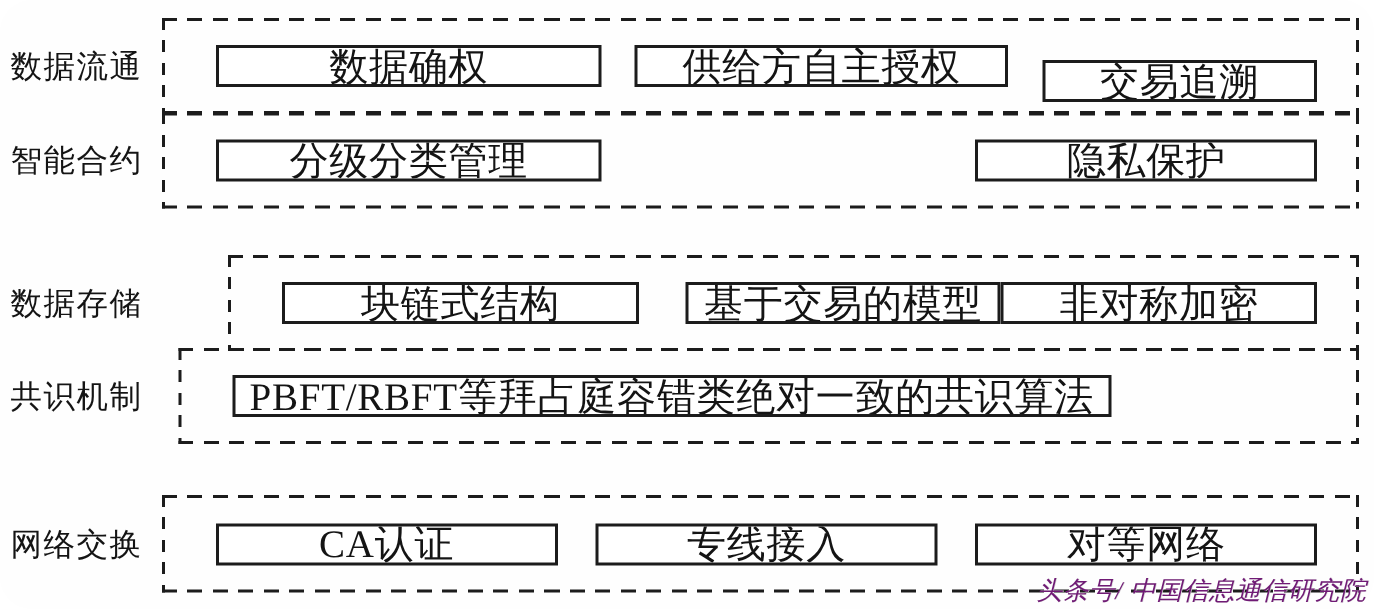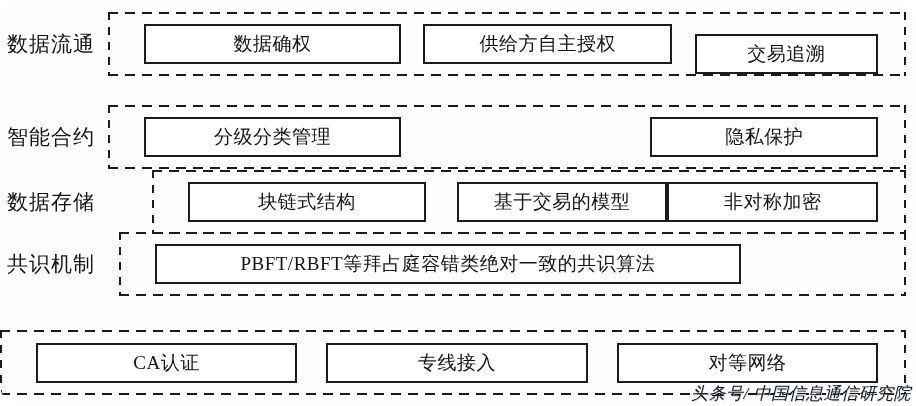--- a/index.html
+++ b/index.html
@@ -19,21 +19,21 @@
   }
   .layer-row {
     position: absolute;
     left: 0;
     right: 0;
     height: 64px;
     display: flex;
     align-items: stretch;
   }
   .layer-row.r1 { top: 12px; }
-  .layer-row.r2 { top: 105px; }
+  .layer-row.r2 { top: 75px; }
   .layer-row.r3 { top: 170px; gap: 44px; }
   .layer-row.r4 { top: 232px; gap: 11px; }
   .layer-row.r5 { top: 330px; height: 65px; }
 
   .layer-label {
     flex: 0 0 108px;
     display: flex;
     align-items: center;
     padding-left: 7px;
     box-sizing: border-box;
@@ -57,25 +57,25 @@
       repeating-linear-gradient(180deg, #1c1c1c 0 8px, transparent 8px 15px),
       repeating-linear-gradient(180deg, #1c1c1c 0 8px, transparent 8px 15px);
     background-size: 100% 2px, 100% 2px, 2px 100%, 2px 100%;
     background-position: 0 0, 0 100%, 0 0, 100% 0;
     background-repeat: no-repeat;
   }
 
   .item-box {
     box-sizing: border-box;
     border: 2px solid #1c1c1c;
-    height: 40px;
+    height: 28px;
     display: flex;
     align-items: center;
     justify-content: center;
-    font-size: 19px;
+    font-size: 26px;
     letter-spacing: 0.5px;
     background: #ffffff;
     white-space: nowrap;
     overflow: hidden;
   }
 
   
   .r1 .item-box:nth-child(1) { width: 35%; }
   .r1 .item-box:nth-child(2) { width: 34%; }
   .r1 .item-box:nth-child(3) { width: 25%; margin-top: 20px; }
@@ -92,21 +92,21 @@
   .r5 .item-box:nth-child(1),
   .r5 .item-box:nth-child(2),
   .r5 .item-box:nth-child(3) { width: 31%; }
 
   .watermark {
     position: absolute;
     right: 5px;
     bottom: 1px;
     font-size: 17px;
     font-style: italic;
-    color: #0f172a;
+    color: #701a75;
     text-shadow: 0.5px 0.5px 0 #d8d8d8;
     letter-spacing: 0.5px;
     white-space: nowrap;
   }
 </style>
 </head>
 <body>
 
 <div class="diagram">
 
@@ -137,20 +137,21 @@
   </div>
 
   <div class="layer-row r4">
     <div class="layer-label">共识机制</div>
     <div class="dashed-container">
       <div class="item-box">PBFT/RBFT等拜占庭容错类绝对一致的共识算法</div>
     </div>
   </div>
 
   <div class="layer-row r5">
+    <div class="layer-label">网络交换</div>
     <div class="dashed-container">
       <div class="item-box">CA认证</div>
       <div class="item-box">专线接入</div>
       <div class="item-box">对等网络</div>
     </div>
   </div>
 
   <div class="watermark">头条号/ 中国信息通信研究院</div>
 
 </div>

